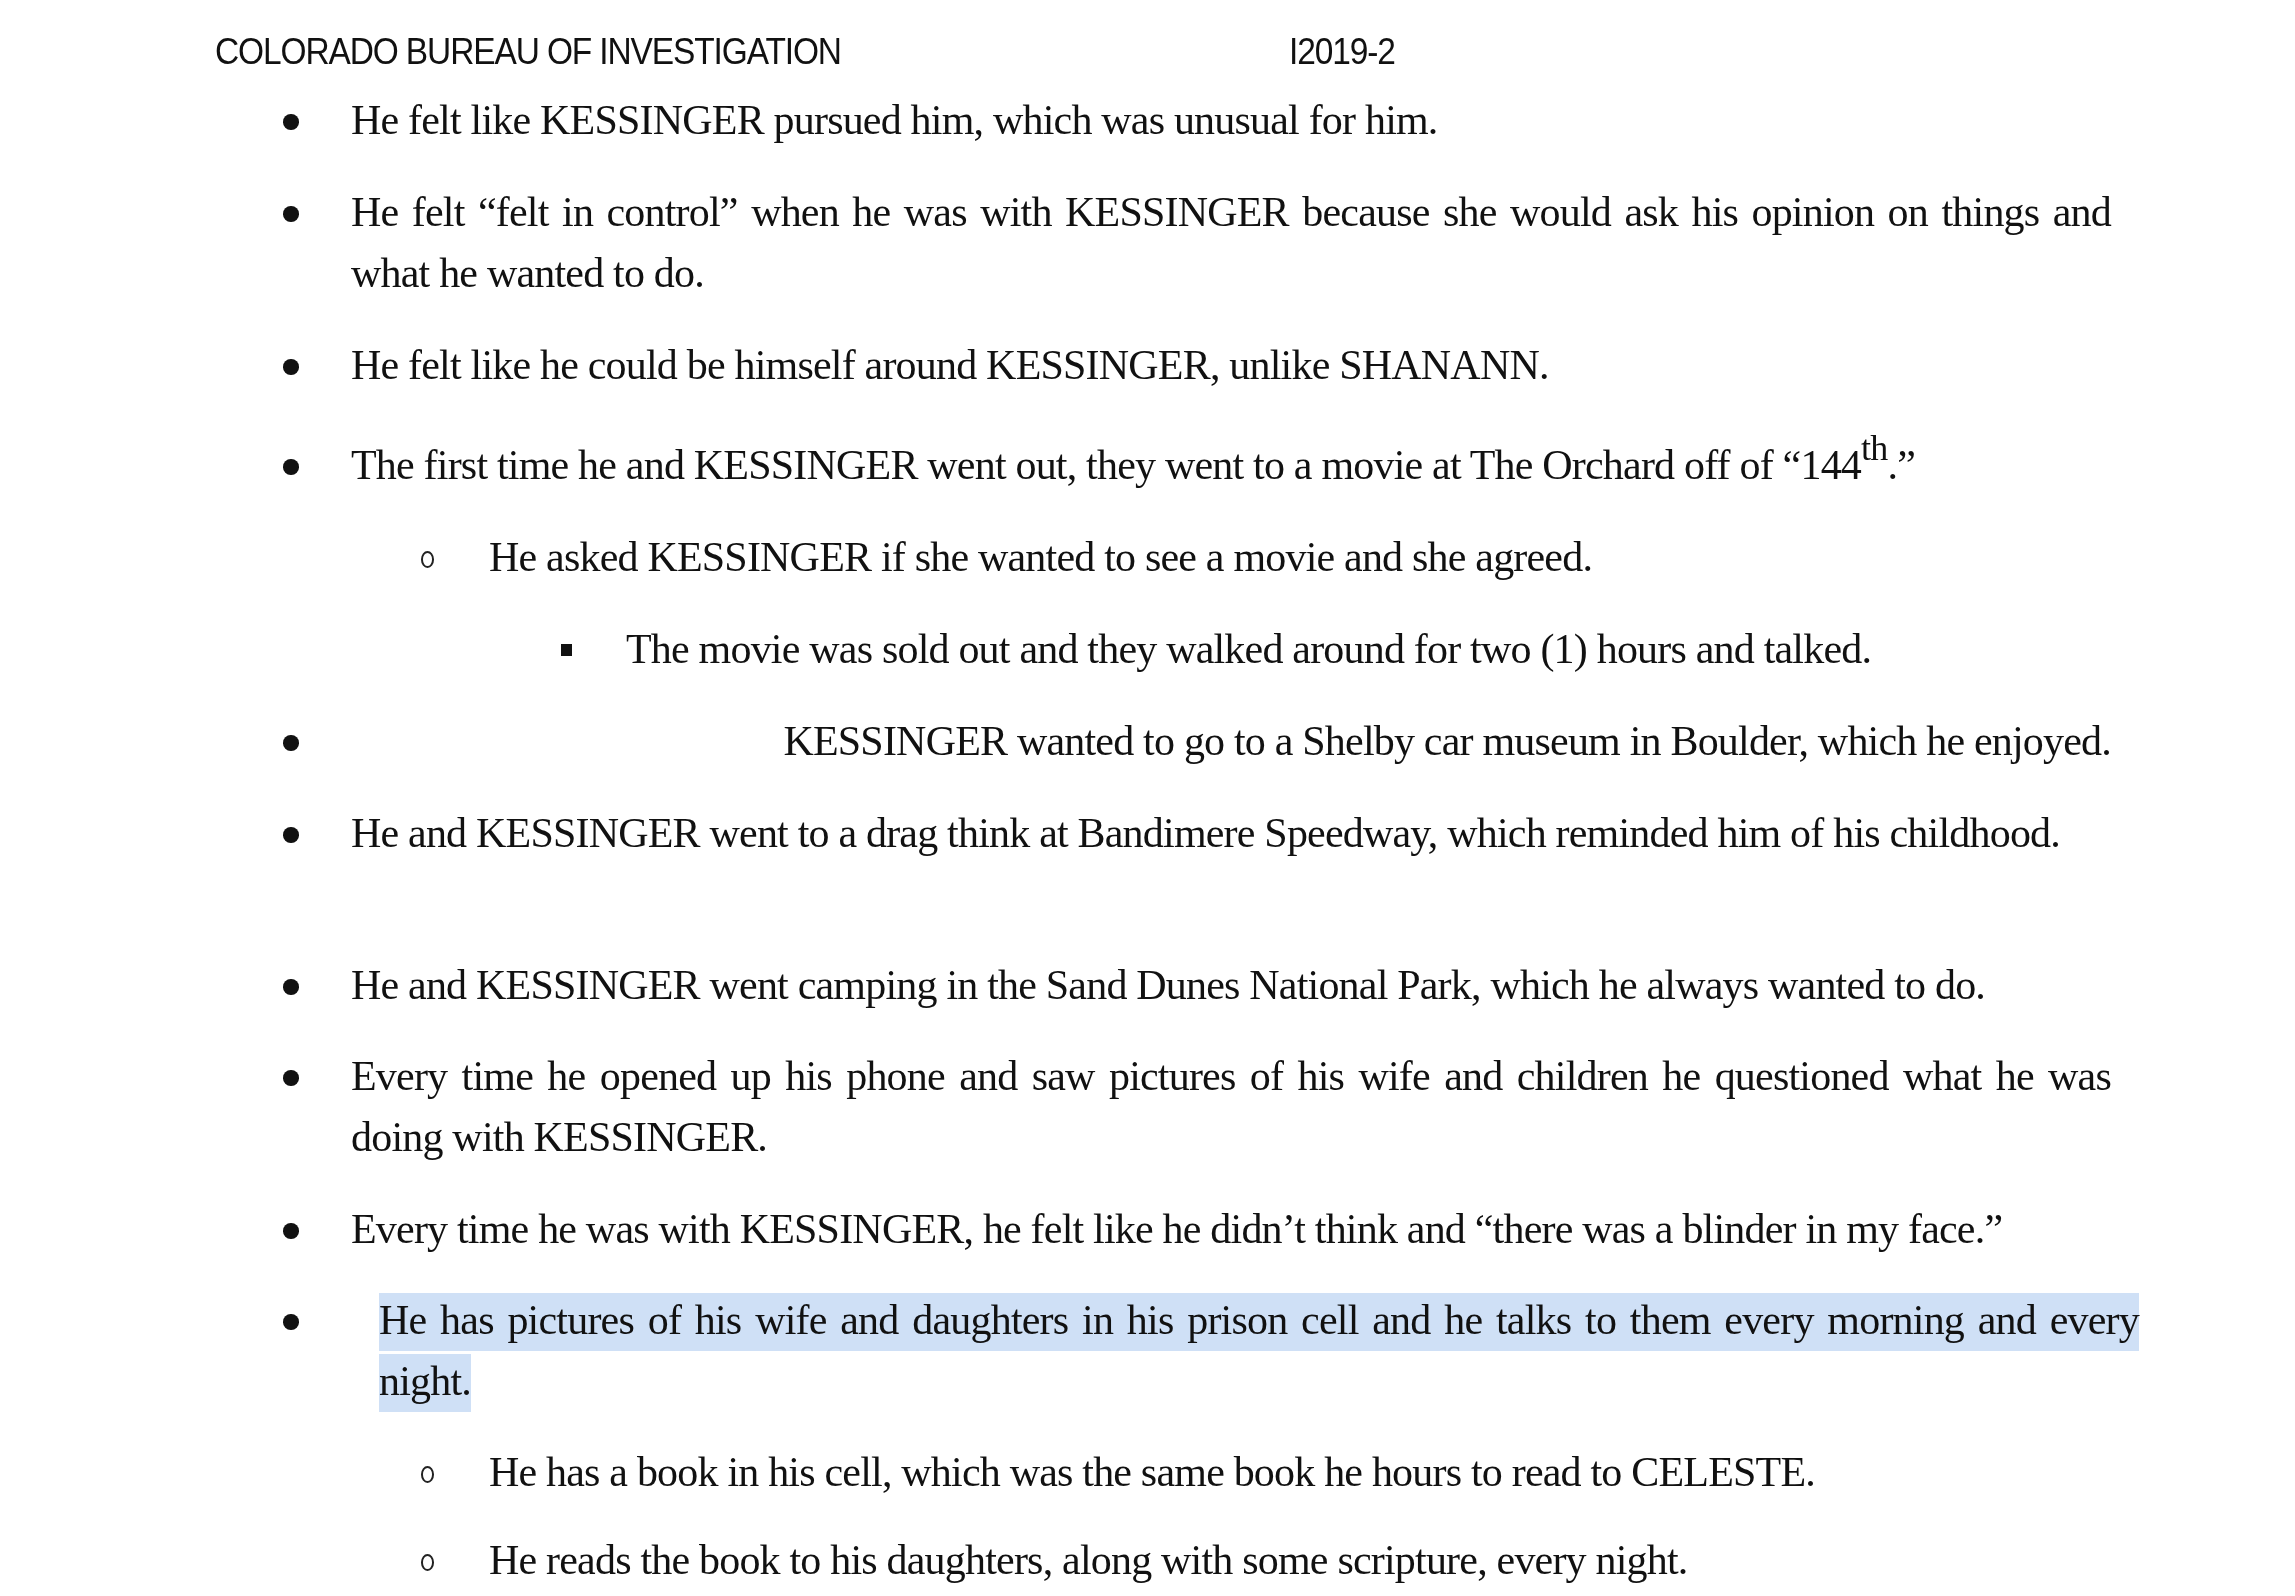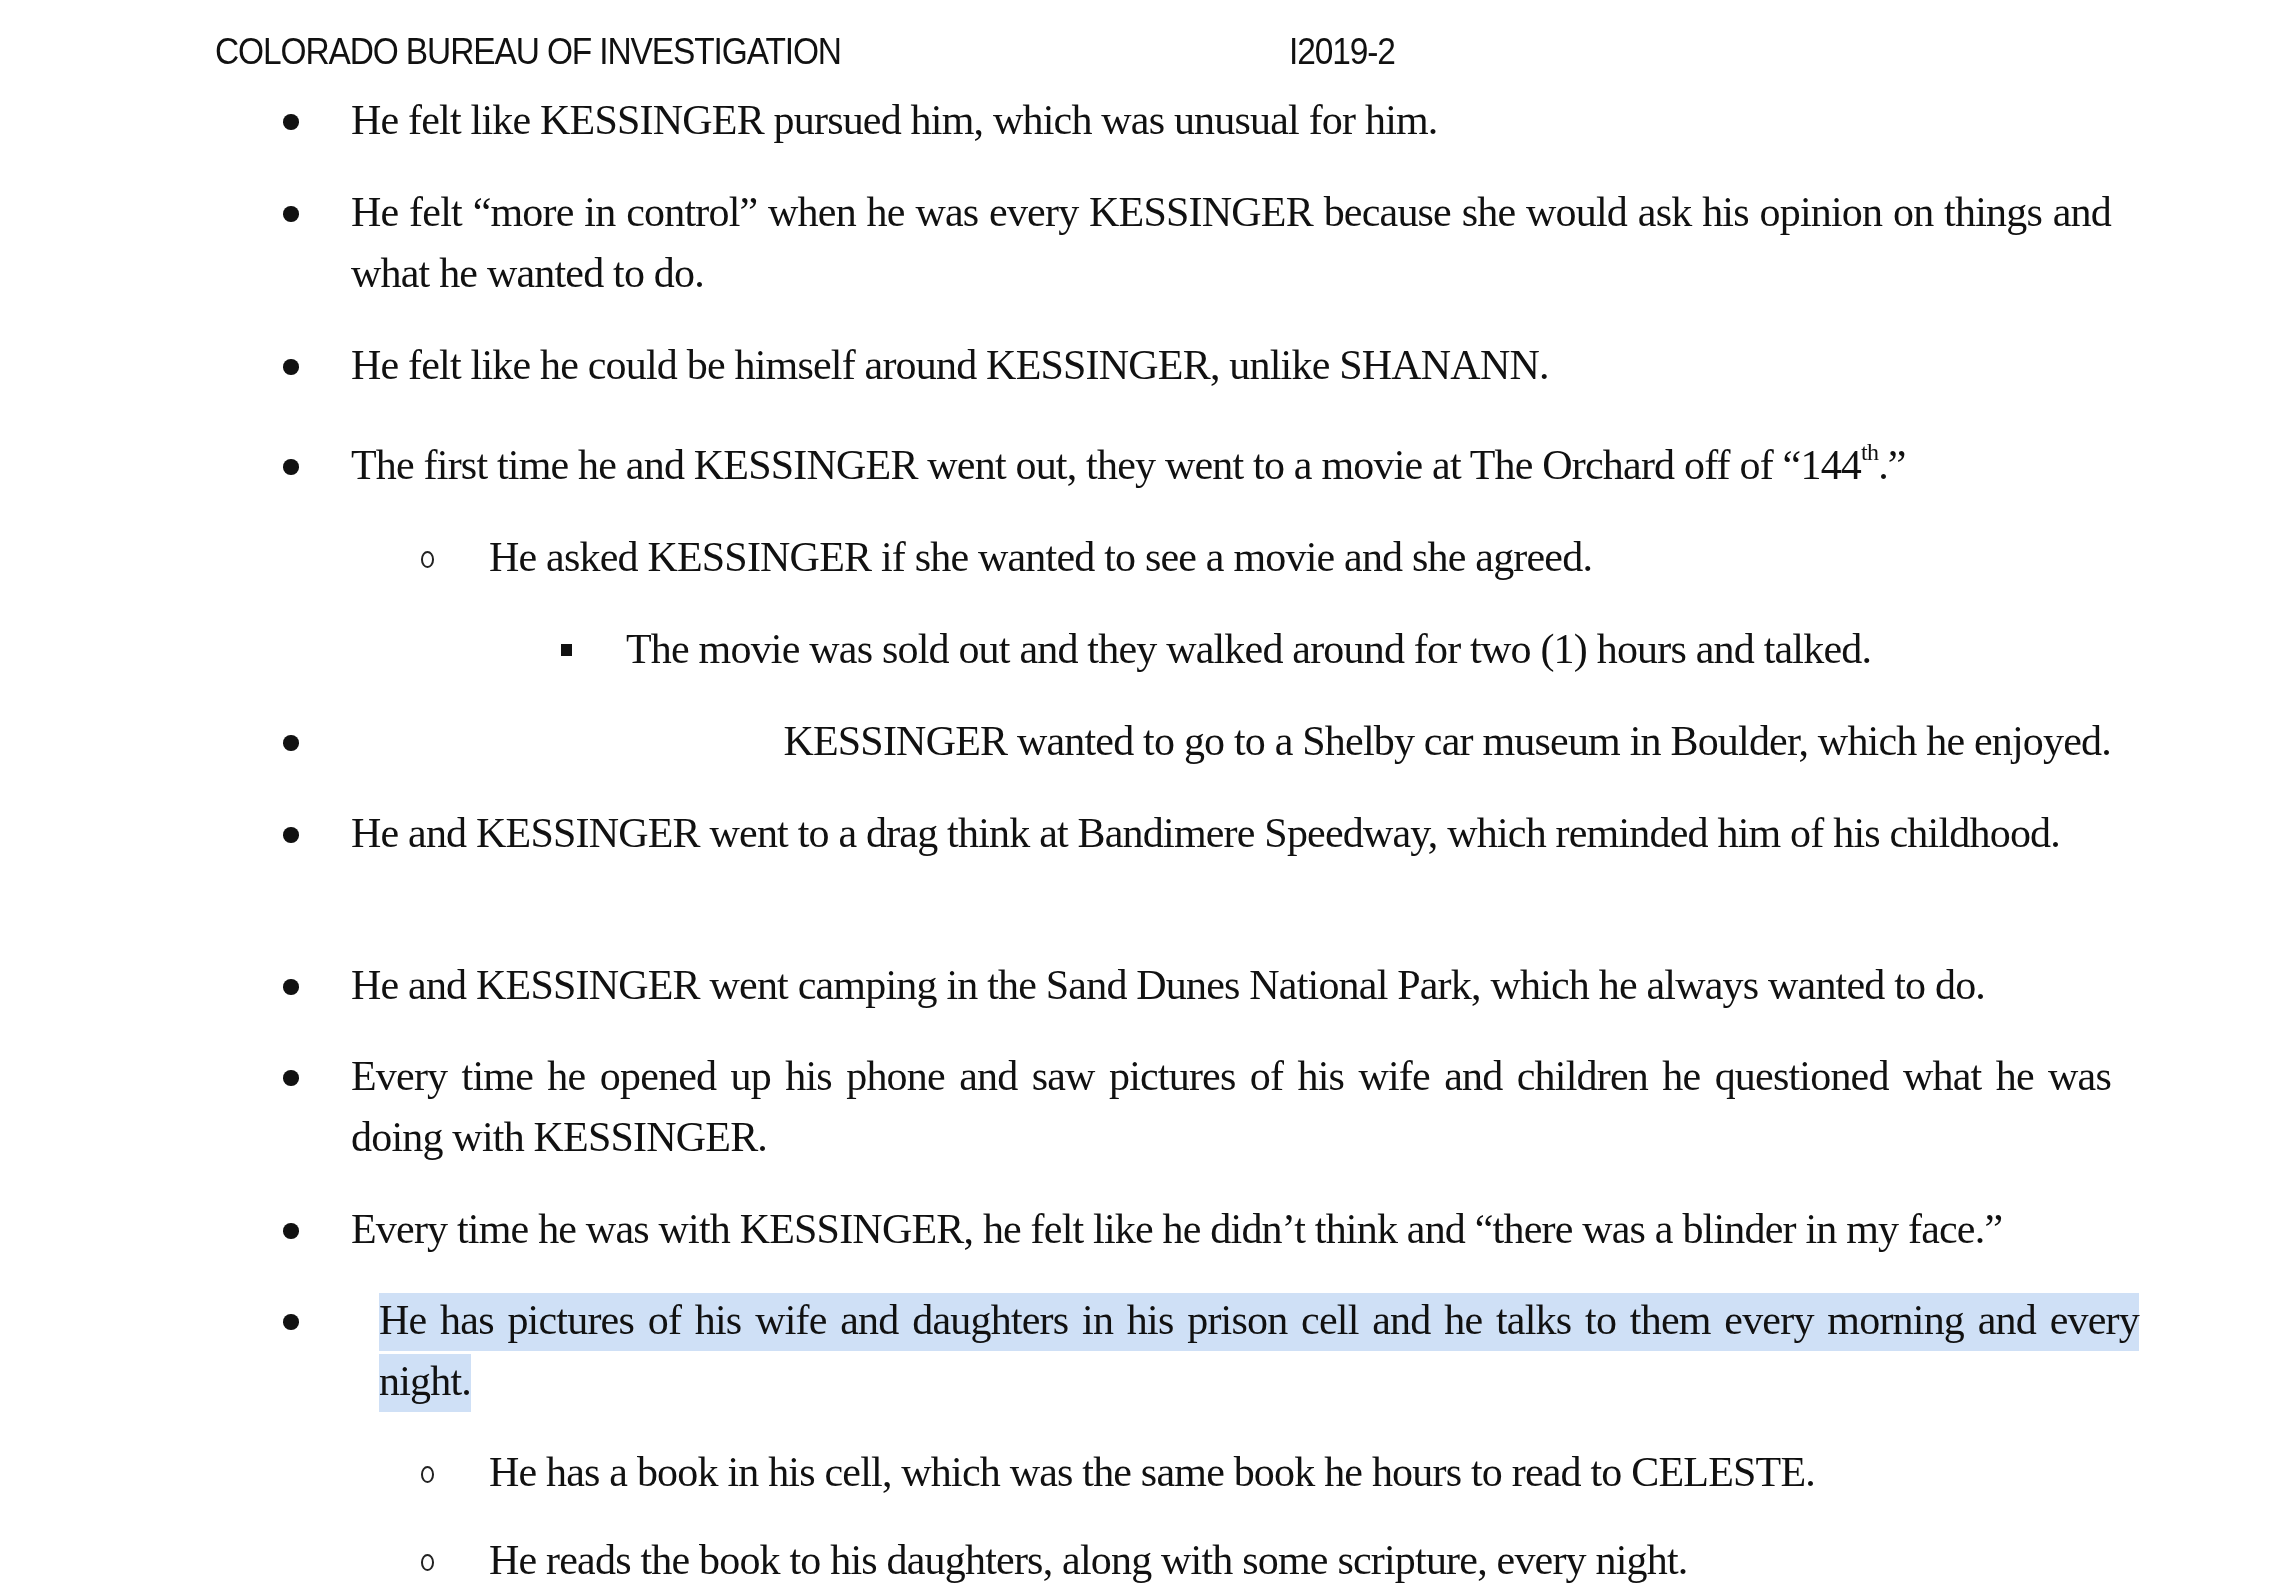--- a/index.html
+++ b/index.html
@@ -79,21 +79,21 @@
       background: #111;
     }
     .lvl3 .marker { left: -65px; top: 25px; }
     .highlight {
       background: #cfe0f6;
       box-decoration-break: clone;
       -webkit-box-decoration-break: clone;
       padding: 3.6px 0 8.4px 0;
     }
     sup.ord {
-      font-size: 24px;
+      font-size: 36px;
       line-height: 0;
       position: relative;
       top: -3.6px;
     }
   </style>
 </head>
 <body>
 
 <div>
   <div class="header">COLORADO BUREAU OF INVESTIGATION</div>
@@ -102,21 +102,21 @@
 
 <div>
 
   <div class="item lvl1" style="top:90px;">
     <span class="marker dot"></span>
     <span class="text">He felt like KESSINGER pursued him, which was unusual for him.</span>
   </div>
 
   <div class="item lvl1 justify" style="top:182px;">
     <span class="marker dot"></span>
-    <span class="text">He felt “more in control” when he was every KESSINGER because she would ask his opinion on things and what he wanted to do.</span>
+    <span class="text">He felt “felt in control” when he was with KESSINGER because she would ask his opinion on things and what he wanted to do.</span>
   </div>
 
   <div class="item lvl1" style="top:335px;">
     <span class="marker dot"></span>
     <span class="text">He felt like he could be himself around KESSINGER, unlike SHANANN.</span>
   </div>
 
   <div class="item lvl1" style="top:435px;">
     <span class="marker dot"></span>
     <span class="text"><span>The first time he and KESSINGER went out, they went to a movie at The Orchard off of “144</span><sup class="ord">th</sup><span>.”</span></span>

